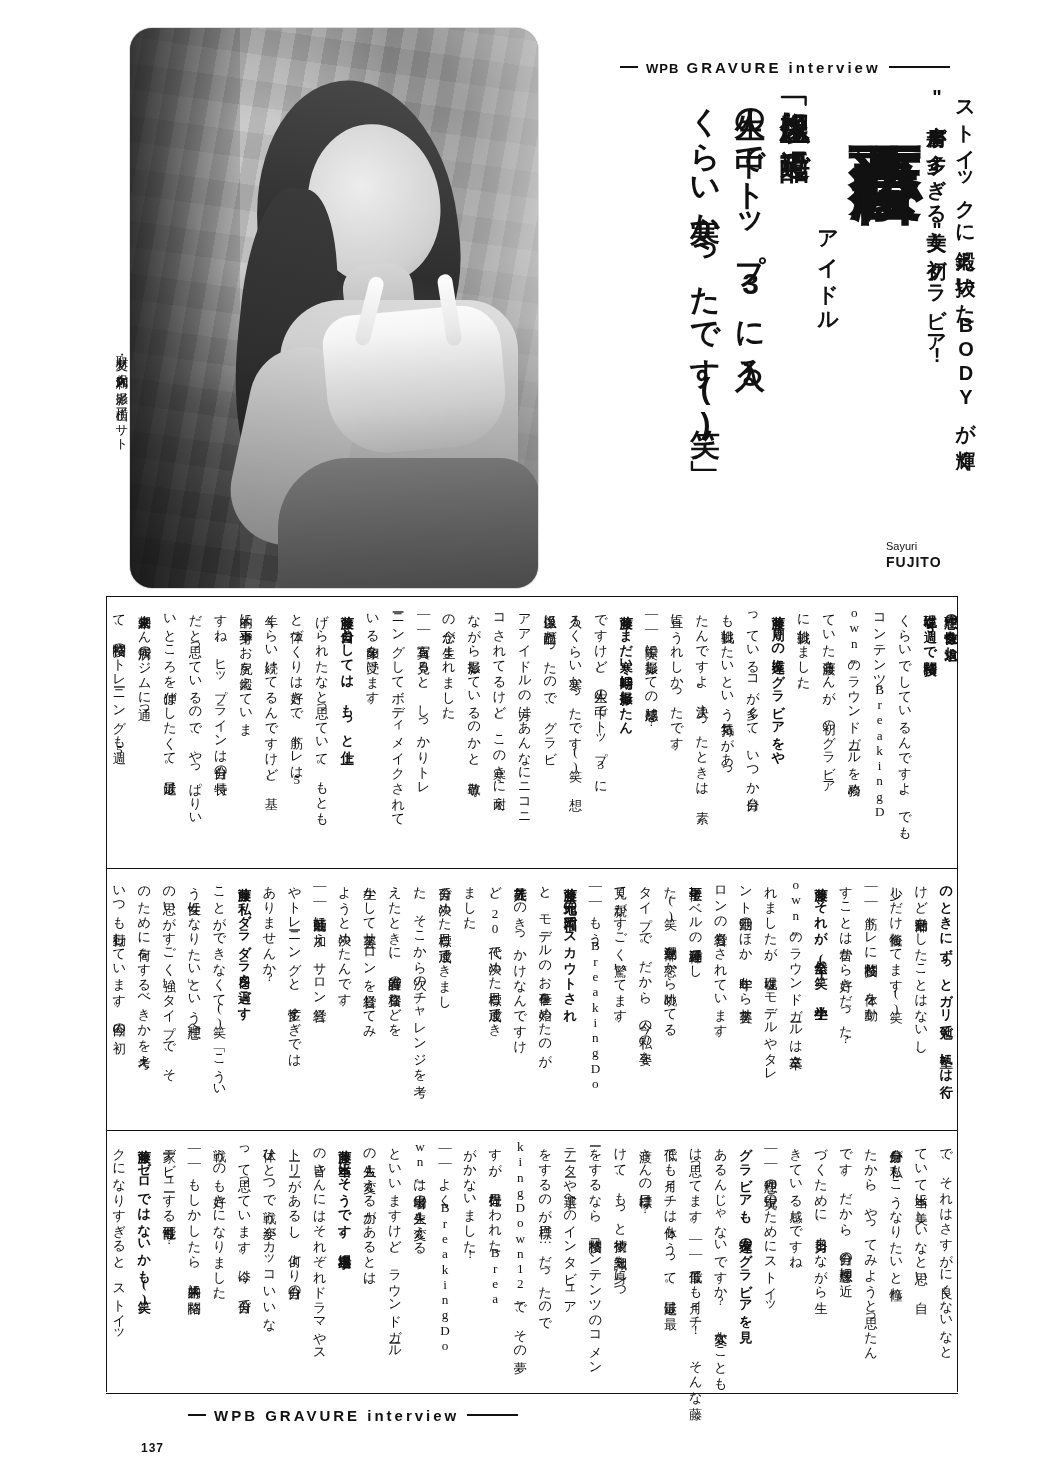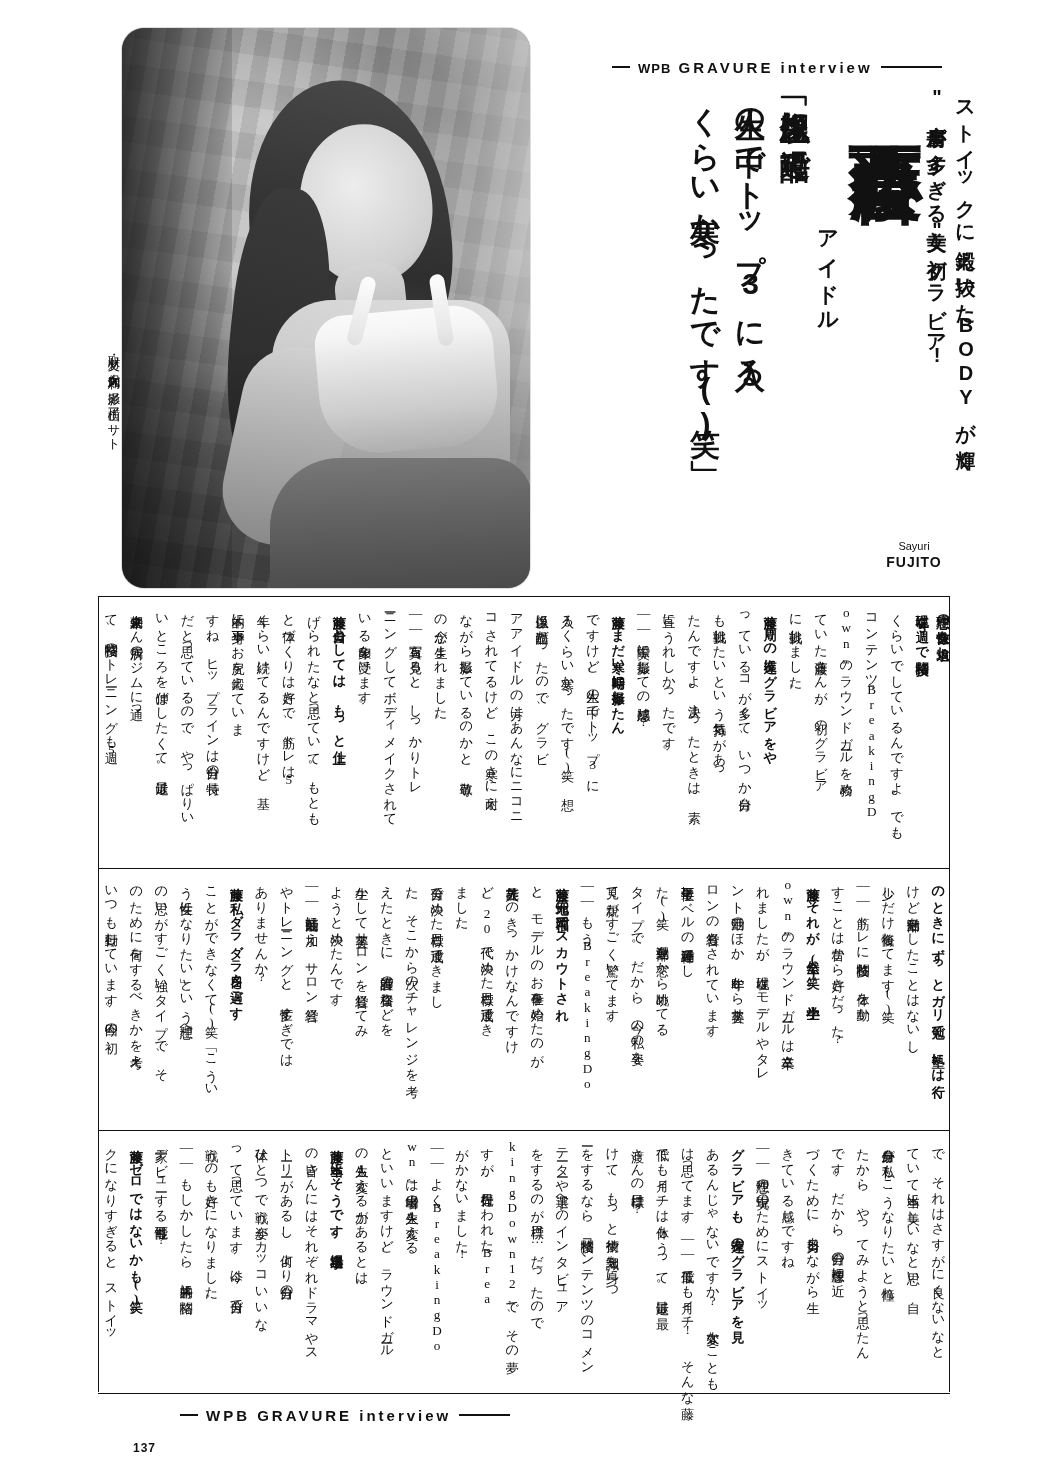--- a/index.html
+++ b/index.html
@@ -4,21 +4,21 @@
 <style>
   html,body{margin:0;padding:0;}
   body{
     width:1050px;height:1482px;
     background:#ffffff;
     font-family:"Liberation Serif", serif;
     color:#111;
     position:relative;
     overflow:hidden;
   }
-  .page{position:absolute;inset:0;}
+  .page{position:absolute;inset:0;margin-left:8px;}
 
   
   .top-head{
     position:absolute;left:612px;top:56px;width:330px;height:22px;
     display:flex;align-items:center;gap:8px;
   }
   .top-head .rule{flex:0 0 18px;height:2px;background:#111;}
   .top-head .rule.right{flex:1 1 auto;}
   .top-head .txt{
     font-family:"Liberation Sans", sans-serif;
@@ -138,21 +138,21 @@
     position:absolute;right:70px;top:86px;height:470px;
     font-family:"Liberation Sans", sans-serif;
     font-size:20px;font-weight:700;letter-spacing:.10em;line-height:1.45;
   }
   .name{
     position:absolute;right:108px;top:84px;height:470px;
     font-family:"Liberation Serif", serif;
     font-size:74px;font-weight:700;letter-spacing:.02em;
   }
   .name-roman{
-    position:absolute;right:108px;top:540px;width:56px;text-align:center;
+    position:absolute;right:108px;top:540px;width:56px;text-align:left;
     font-family:"Liberation Sans", sans-serif;line-height:1.25;
   }
   .name-roman .s1{font-size:11px;display:block;}
   .name-roman .s2{font-size:14px;font-weight:700;display:block;letter-spacing:1px;}
   .role{
     position:absolute;right:206px;top:216px;height:140px;
     font-family:"Liberation Sans", sans-serif;
     font-size:21px;font-weight:700;letter-spacing:.14em;
   }
   .quote{

